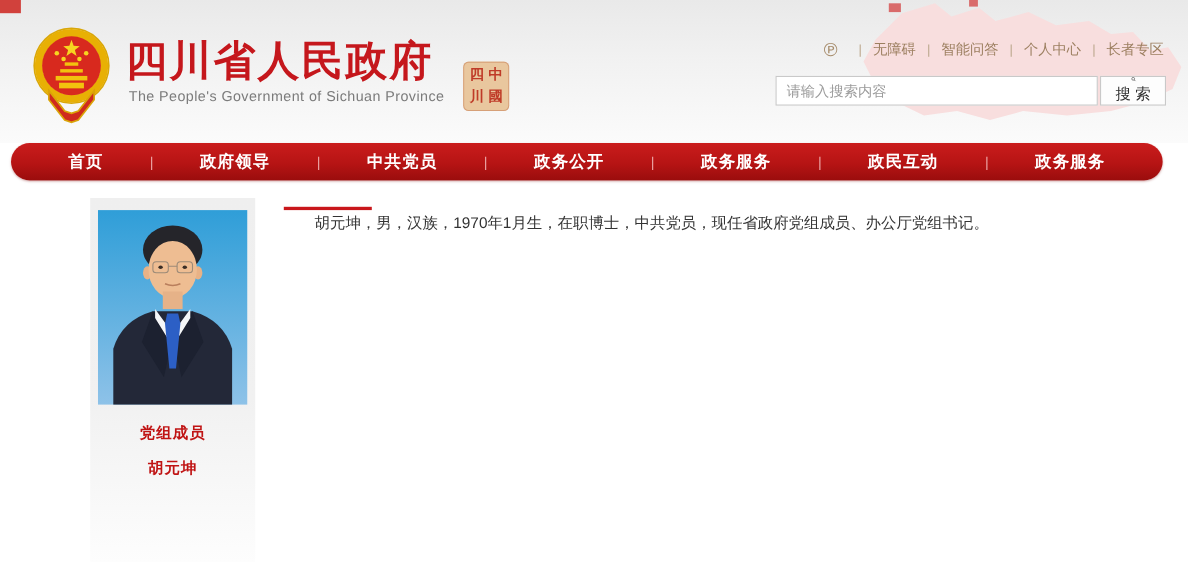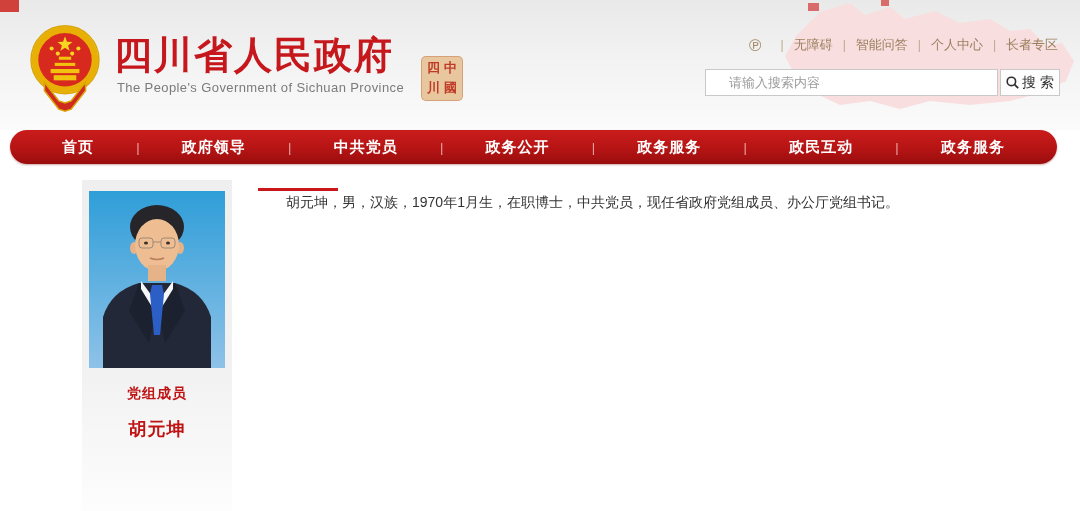--- a/index.html
+++ b/index.html
@@ -21,44 +21,44 @@
     padding:3px 4px; box-shadow:inset 0 0 0 1px rgba(180,90,50,.35); }
   .seal span { font-size:13px; line-height:1.4; font-weight:bold; color:#bf3b28; text-align:center; }
 
   .utility { position:absolute; top:36px; right:22px; display:flex; align-items:center;
     font-size:13px; color:#9c7f60; }
   .u-icon { font-size:17px; line-height:17px; color:#a58a69; margin-right:9px; cursor:pointer; }
   .u-sep { color:#bda98f; margin:0 10px; font-size:12px; }
   .u-link { color:#9c7f60; text-decoration:none; cursor:pointer; }
 
   .search { position:absolute; top:69px; left:705px; width:355px; height:27px; display:flex; gap:2px; }
-  .search input { flex:1; height:27px; border:1px solid #c9c9c9; background:#fff; padding:0 23px;
+  .search input { flex:1; height:27px; border:1px solid #c9c9c9; background:#fff; padding:0 9px;
     font-size:13px; color:#333; outline:none; font-family:"Liberation Sans", sans-serif; }
   .search input::placeholder { color:#9b9b9b; }
   .search button { width:60px; height:27px; border:1px solid #c9c9c9; background:#fdfdfd;
     display:flex; align-items:center; justify-content:center; gap:3px; cursor:pointer;
-    font-size:14px; color:#2f2f2f; font-family:"Liberation Sans", sans-serif; }
+    font-size:14px; color:#2f2f2f; font-family:"Liberation Sans", sans-serif;flex-direction:column; }
 
   
   .main-nav { position:absolute; top:130px; left:10px; width:1047px; height:34px;
     border-radius:17px; background:linear-gradient(180deg,#ca1c1c 0%,#b61414 55%,#9a0d0d 100%);
     display:flex; align-items:center; justify-content:space-between; padding:0 52px;
     box-shadow:0 1px 2px rgba(120,10,10,.35); }
   .nav-item { color:#fff; font-size:15px; font-weight:bold; letter-spacing:1px;
     text-decoration:none; cursor:pointer; white-space:nowrap; }
   .nav-sep { color:#eba3a3; font-size:13px; font-weight:normal; }
 
   
   .profile-panel { position:absolute; top:180px; left:82px; width:150px; height:331px;
     background:linear-gradient(180deg,#efefef 0%,#f1f1f1 55%,#fdfdfd 100%); }
   .photo { position:absolute; top:11px; left:7px; width:136px; height:177px; }
   .position-label { position:absolute; top:205px; width:100%; text-align:center;
     color:#c01414; font-size:14px; font-weight:bold; letter-spacing:1px; }
   .person-name { position:absolute; top:237px; width:100%; text-align:center;
-    color:#c01414; font-size:18px; font-weight:bold; letter-spacing:1px; }
+    color:#c01414; font-size:14px; font-weight:bold; letter-spacing:1px; }
 
   .resume { position:absolute; top:180px; left:258px; width:640px; }
   .resume h2 { margin:6px 0 0 16px; font-size:19px; color:#c9171b; letter-spacing:6px;
     font-weight:bold; }
   .title-underline { width:80px; height:3px; background:#c9171b; margin-top:8px; }
   .bio { font-size:14px; color:#333; line-height:1.6; text-indent:2em;
     white-space:nowrap; }
 </style>
 </head>
 <body>

